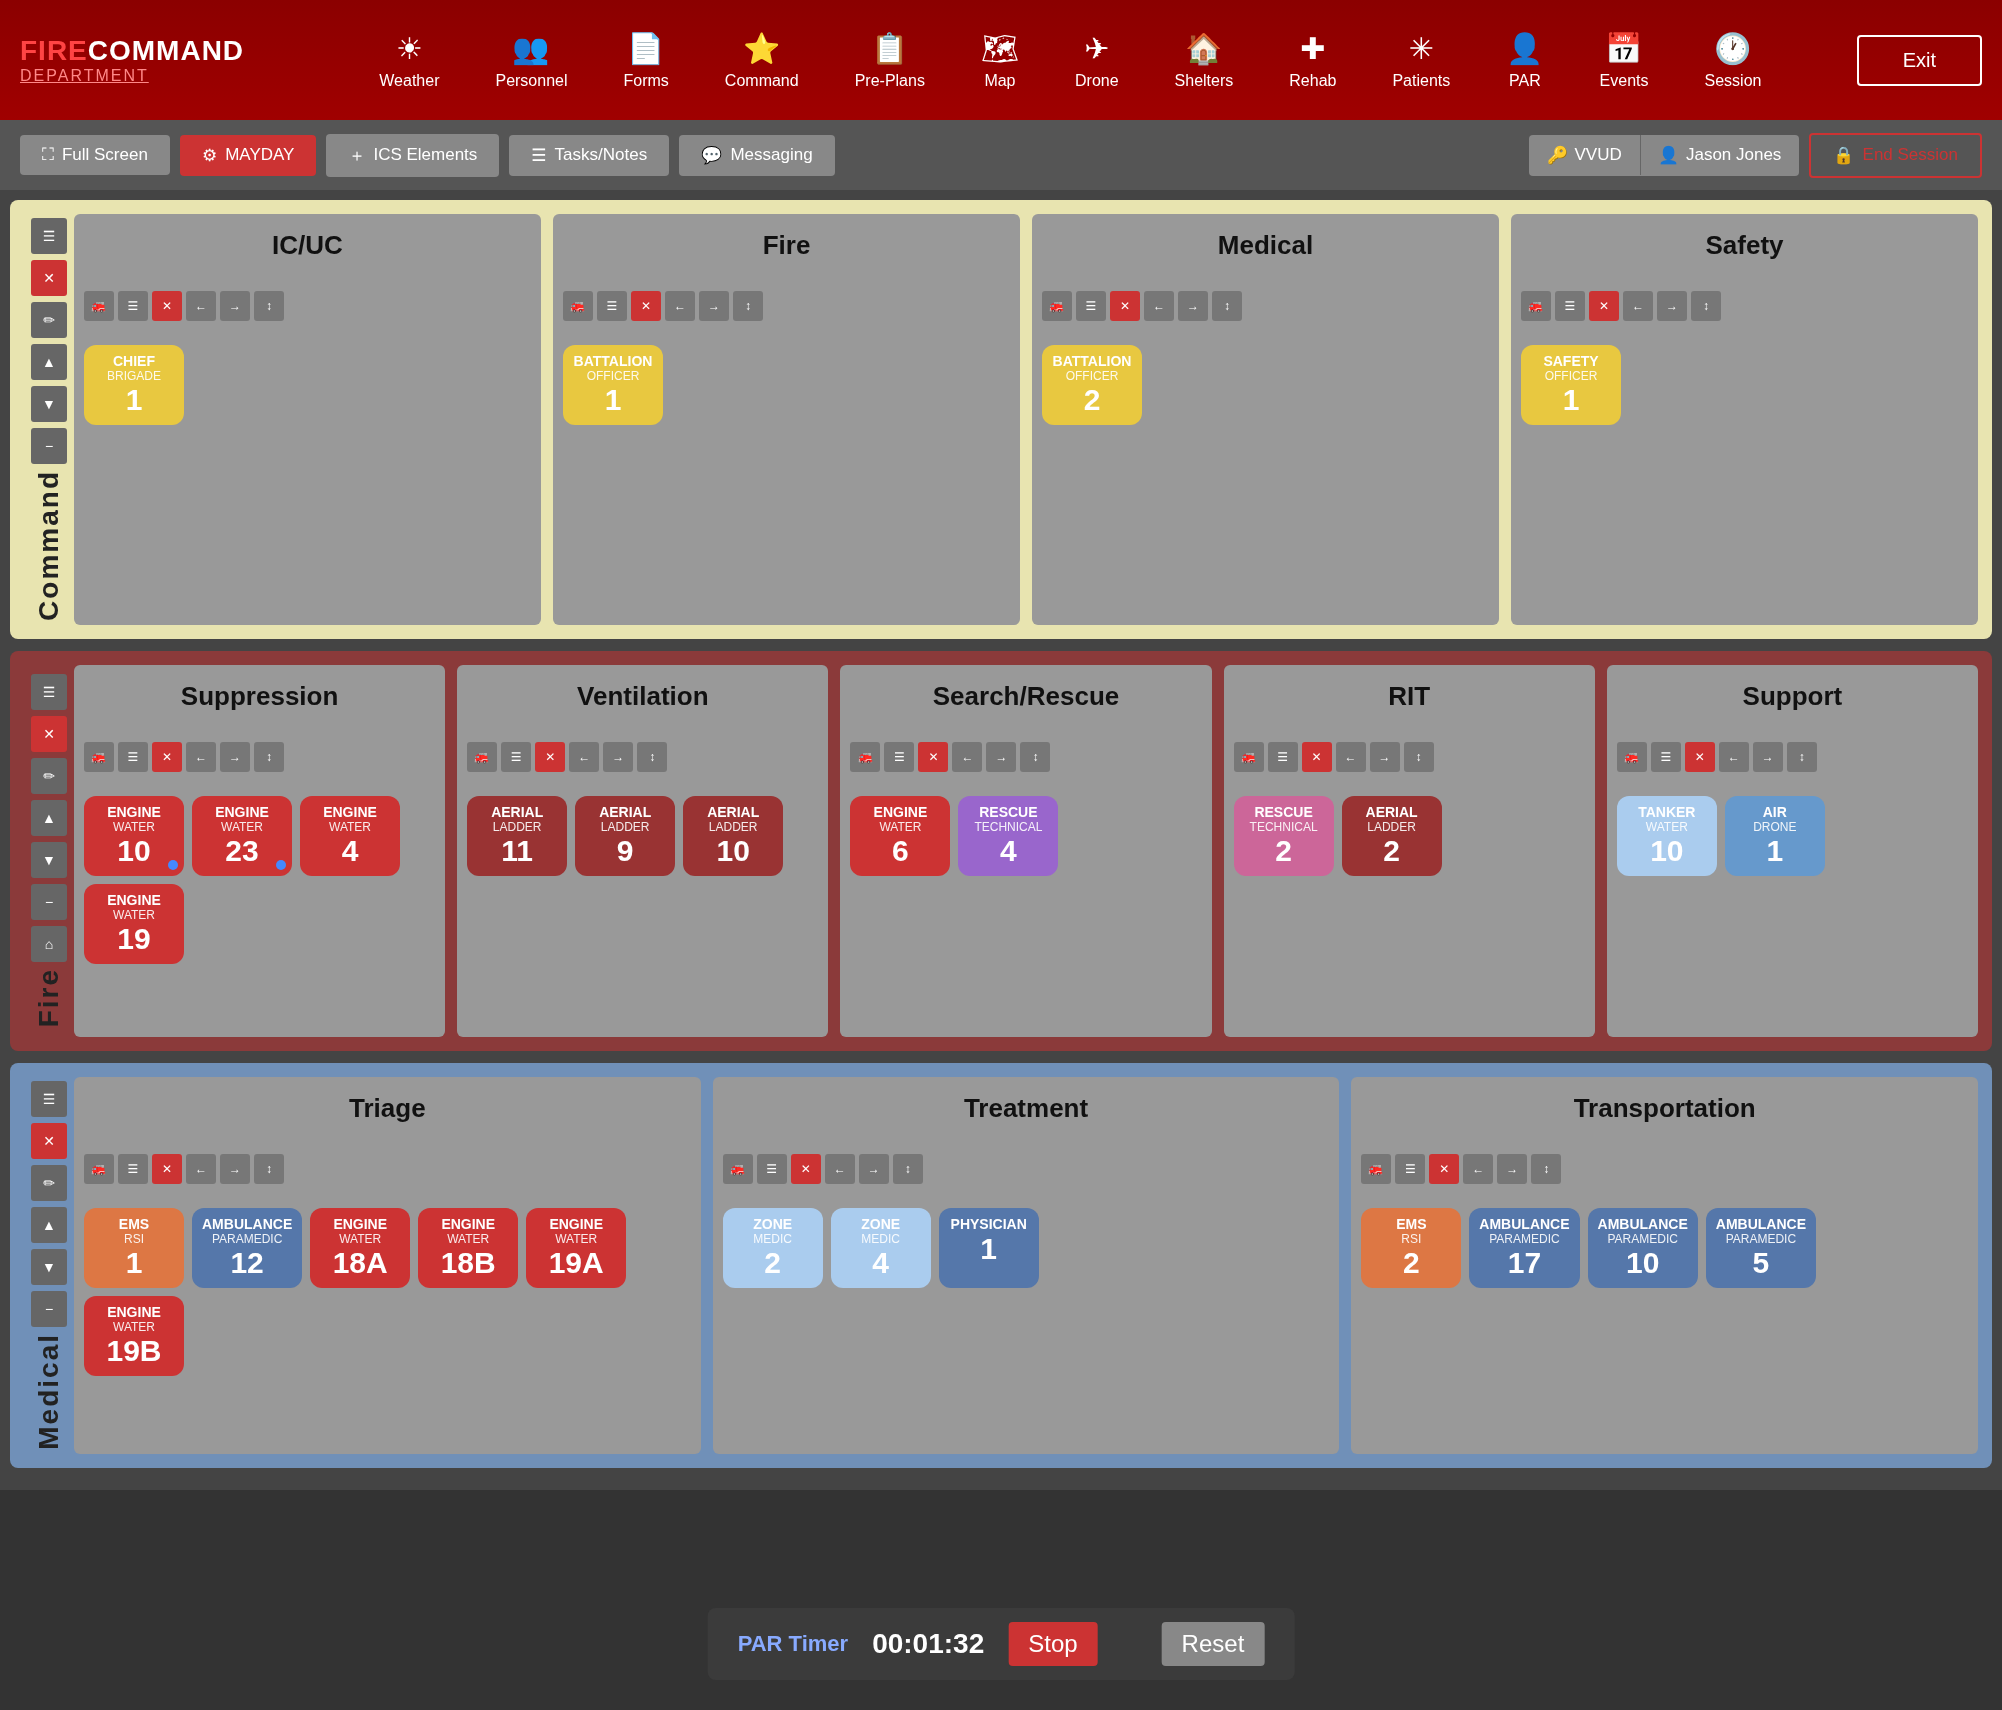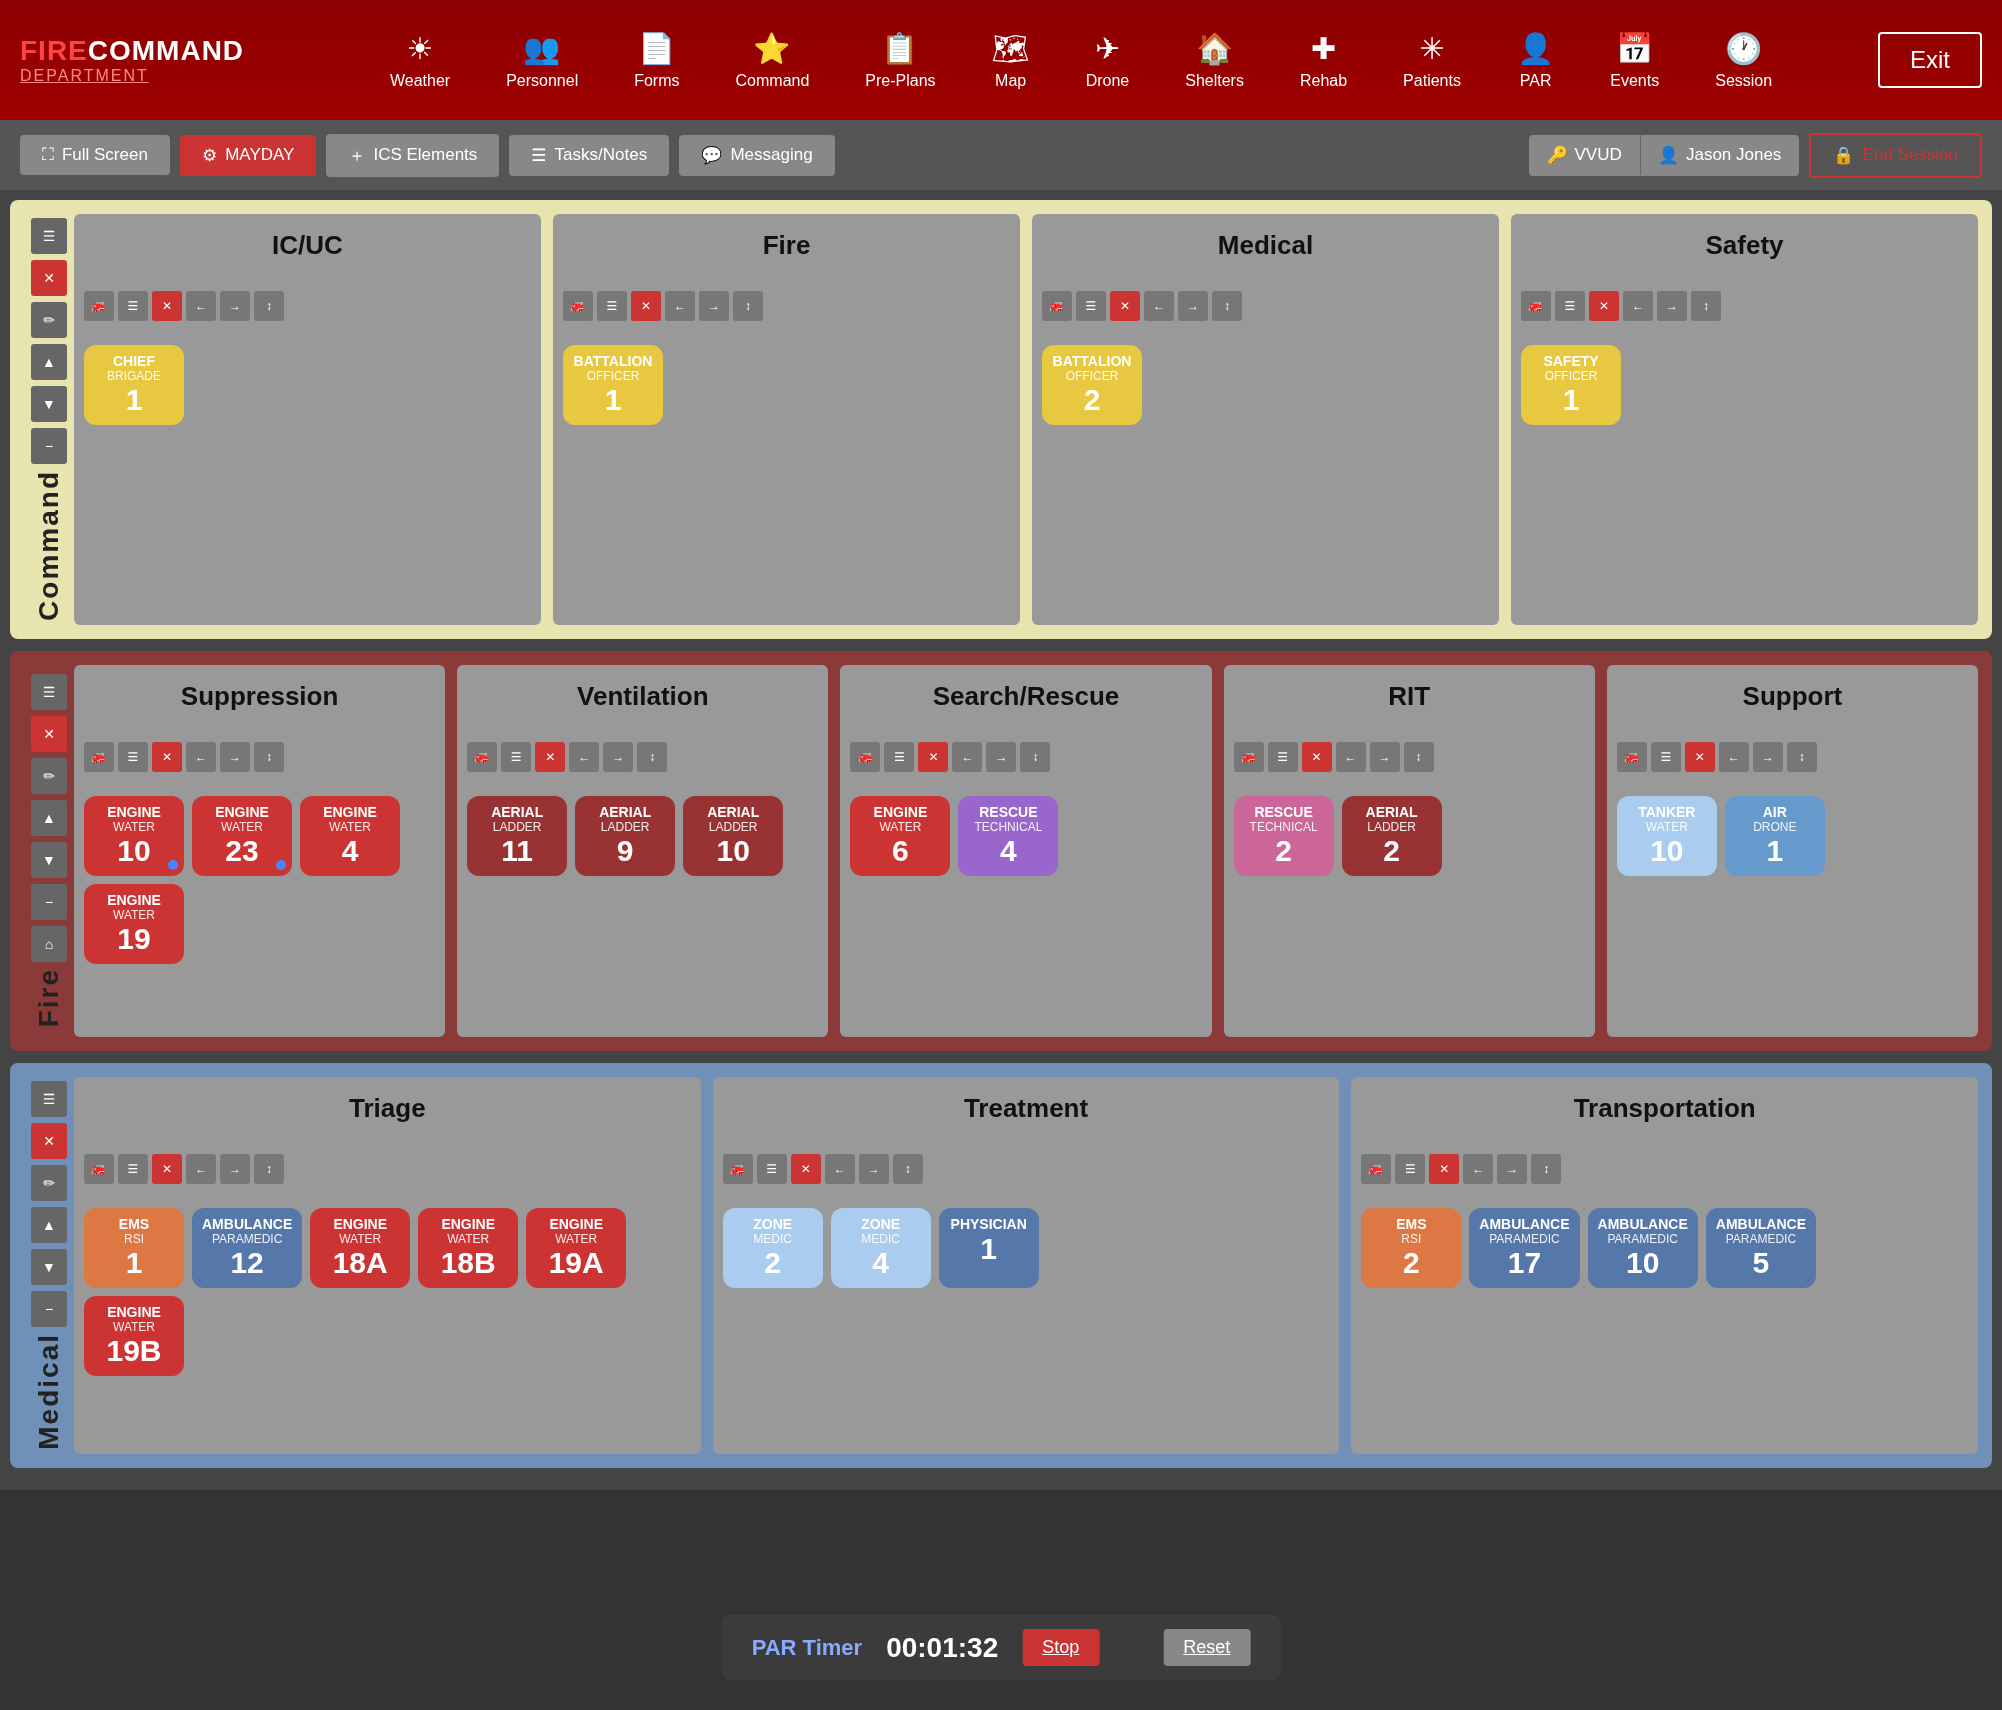--- a/index.html
+++ b/index.html
@@ -32,22 +32,22 @@
       padding: 10px 28px;
       font-size: 18px;
       gap: 6px;
     }
     .nav-icon { font-size: 30px; }
     .nav-label { font-size: 16px; }
     .exit-btn {
       border: 2px solid white;
       color: white;
       background: transparent;
-      padding: 12px 30px;
-      font-size: 24px;
+      padding: 12px 44px;
+      font-size: 20px;
       cursor: pointer;
       border-radius: 4px;
     }
 
     
     .toolbar {
       background: #555;
       display: flex;
       align-items: center;
       padding: 12px 20px;
@@ -214,22 +214,21 @@
     }
     .par-timer-label { color: #88aaff; font-weight: bold; }
     .par-timer-time { font-size: 28px; font-weight: bold; }
     .par-timer-btn {
       background: #cc3333;
       color: white;
       border: none;
       padding: 8px 20px;
       border-radius: 4px;
       cursor: pointer;
-      font-size: 18px;
-      text-decoration: underline;
+      font-size: 24px;
     }
     .par-timer-btn.reset { background: #888; margin-left: 40px; }
 
     .section-wrapper {
       display: flex;
       align-items: stretch;
       width: 100%;
     }
     .side-vert {
       display: flex;

